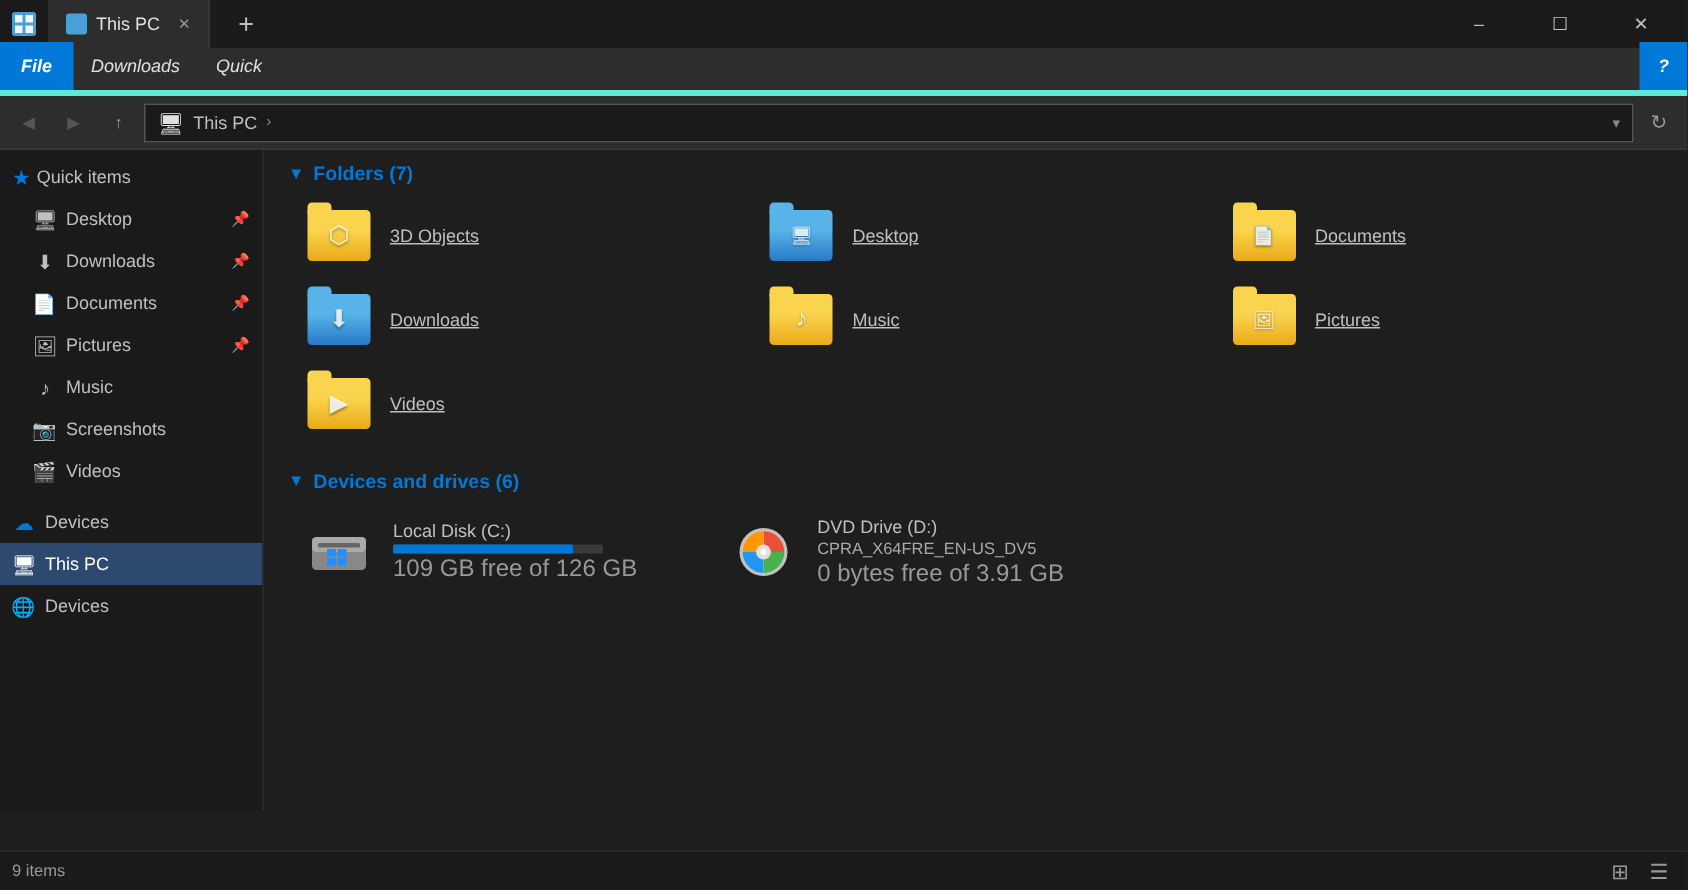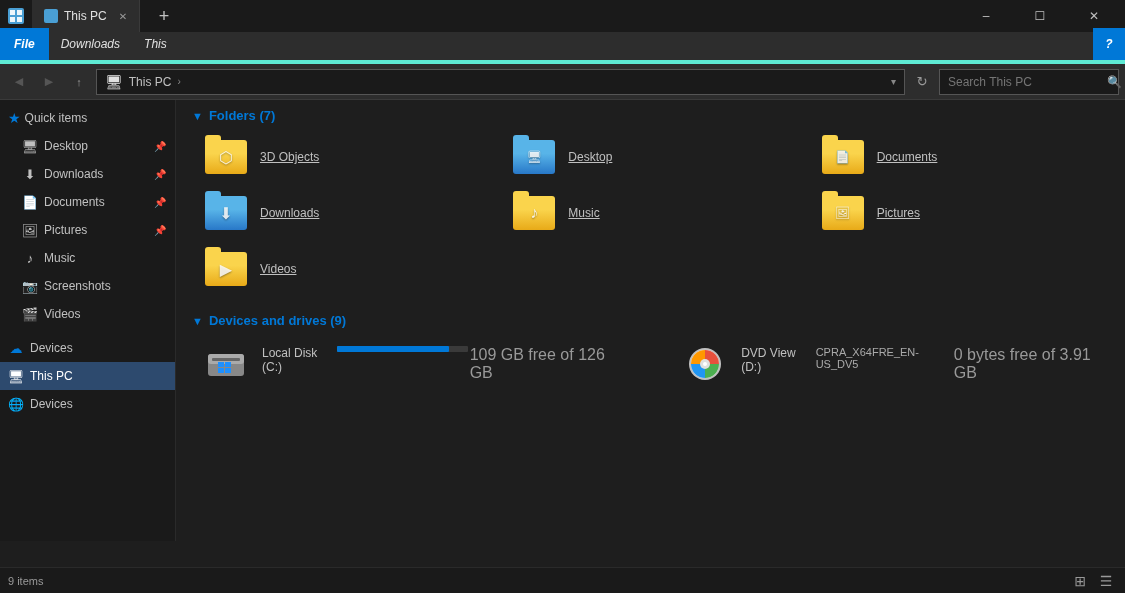--- a/index.html
+++ b/index.html
@@ -185,21 +185,21 @@
     }
     .folder-icon { width: 48px; height: 40px; position: relative; display: flex; align-items: center; justify-content: center; flex-shrink: 0; }
     .folder-label { color: #c0c0c0; font-size: 12px; text-decoration: underline; }
     .device-item {
       display: flex; align-items: center;
       padding: 6px 10px;
       gap: 12px;
       cursor: pointer; border-radius: 2px;
     }
     .device-icon { width: 48px; height: 40px; display: flex; align-items: center; justify-content: center; flex-shrink: 0; }
-    .device-info { display: flex; flex-direction: row; gap: 2px; }
+    .device-info { display: flex; flex-direction: column; gap: 2px; }
     .device-name { color: #c0c0c0; font-size: 12px; }
     .device-bar-bg { width: 140px; height: 6px; background: #3a3a3a; border-radius: 1px; }
     .device-bar-fill { height: 6px; background: #0078d7; border-radius: 1px; }
     .device-space { color: #999; font-size: 16px; }
 
     
     .statusbar {
       height: 26px;
       background: #1a1a1a;
       display: flex; align-items: center;
@@ -262,40 +262,36 @@
   <button class="new-tab-btn">+</button>
   <div style="flex:1"></div>
   <button class="titlebar-btn">–</button>
   <button class="titlebar-btn">☐</button>
   <button class="titlebar-btn close">✕</button>
 </div>
 
 <div class="menubar">
   <div class="menu-file">File</div>
   <div class="menu-item">Downloads</div>
-  <div class="menu-item">This</div>
+  <div class="menu-item">Quick</div>
   <div class="menu-spacer"></div>
   <div class="help-btn">?</div>
 </div>
 
 <div class="addressbar">
   <button class="nav-btn disabled">◀</button>
   <button class="nav-btn disabled">▶</button>
   <button class="nav-btn">↑</button>
   <div class="address-box">
     <span style="font-size:14px;">🖥</span>
     <span class="address-path">This PC</span>
     <span class="address-arrow">›</span>
     <span class="address-dropdown">▾</span>
   </div>
   <button class="refresh-btn">↻</button>
-  <div class="search-box">
-    <input type="text" placeholder="Search This PC" style="">
-    <span class="search-icon">🔍</span>
-  </div>
 </div>
 
 <div class="main-content">
 
   <div class="sidebar">
     <div class="qa-header">
       <span class="star">★</span>
       <span>Quick items</span>
     </div>
 
@@ -416,21 +412,21 @@
           <div class="fd-shape fd-yellow">
               <span class="fd-emblem">▶</span>
             </div>
         </div>
         <span class="folder-label">Videos</span>
       </div>
     </div>
 
     <div class="section-header">
       <span class="chevron">▼</span>
-      <span>Devices and drives (9)</span>
+      <span>Devices and drives (6)</span>
     </div>
 
     <div class="devices-row">
 
       <div class="device-item">
         <div class="device-icon">
           <svg width="44" height="36" viewBox="0 0 44 36">
 
             <rect x="4" y="8" width="36" height="22" rx="3" ry="3" fill="#888"></rect>
             <rect x="4" y="8" width="36" height="10" rx="3" ry="3" fill="#aaa"></rect>
@@ -460,21 +456,21 @@
 
             <path d="M22 6 A14 14 0 0 1 36 20 L22 20 Z" fill="#e8503c"></path>
             <path d="M22 20 L36 20 A14 14 0 0 1 22 34 Z" fill="#4caf50"></path>
             <path d="M22 20 L22 34 A14 14 0 0 1 8 20 Z" fill="#2196f3"></path>
             <path d="M22 20 L8 20 A14 14 0 0 1 22 6 Z" fill="#ff9800"></path>
             <circle cx="22" cy="20" r="5" fill="#e0e0e0"></circle>
             <circle cx="22" cy="20" r="2" fill="white"></circle>
           </svg>
         </div>
         <div class="device-info">
-          <span class="device-name">DVD View (D:)</span>
+          <span class="device-name">DVD Drive (D:)</span>
           <span class="device-name" style="font-size:11px; color:#aaa;">CPRA_X64FRE_EN-US_DV5</span>
           <span class="device-space">0 bytes free of 3.91 GB</span>
         </div>
       </div>
     </div>
 
   </div>
 </div>
 
 <div class="statusbar">

